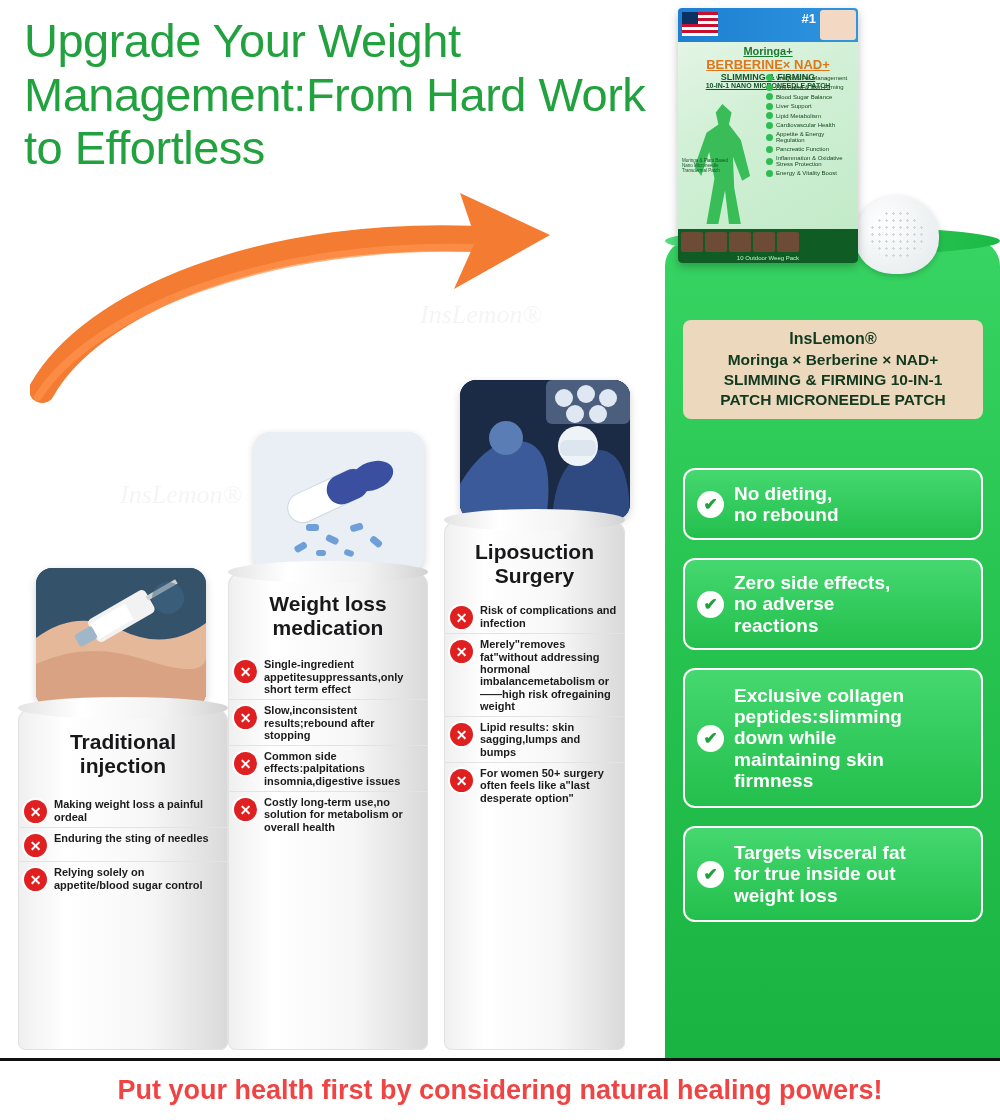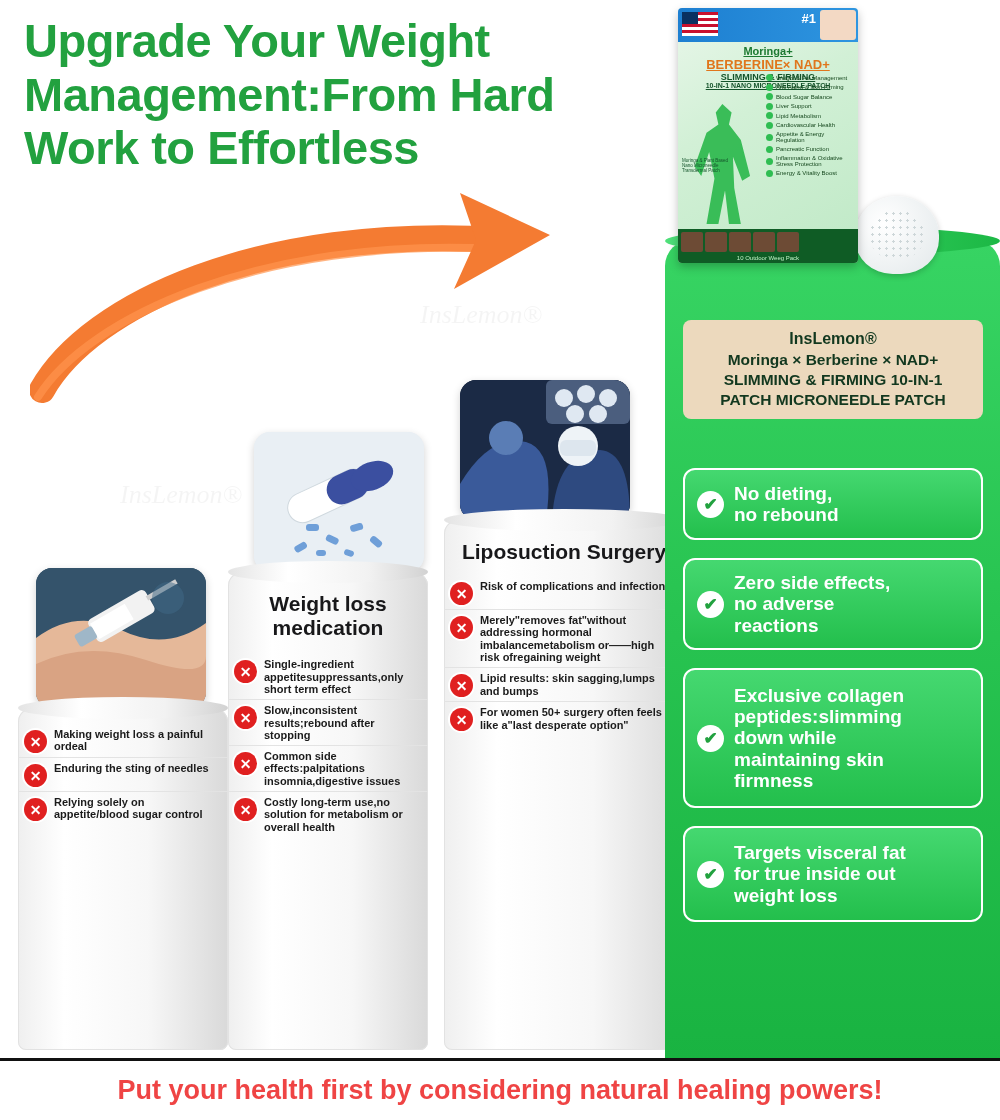--- a/index.html
+++ b/index.html
@@ -25,21 +25,21 @@
   .page {
     position: relative; z-index: 2; width: 1000px; height: 1120px;
   }
 
   
   .headline {
     position: absolute;
     left: 24px; top: 14px;
     width: 640px;
     font-size: 47px;
-    font-weight: bold;
+    font-weight: normal;
     line-height: 1.14;
     color: #22a13f;
     letter-spacing: -0.5px;
   }
 
   
   .arrow-wrap { position: absolute; left: 30px; top: 185px; width: 640px; height: 230px; }
 
   
   .podiums { position: absolute; left: 0; top: 370px; width: 665px; height: 680px; }
@@ -293,20 +293,21 @@
       <path d="M92,140 Q96,72 140,70 Q170,72 170,140Z" fill="#2e4a80"></path>
       <circle cx="118" cy="66" r="20" fill="#eef3f7"></circle>
       <rect x="100" y="60" width="36" height="16" rx="6" fill="#dde6ee"></rect>
       <circle cx="46" cy="58" r="17" fill="#5a7db5"></circle>
     </svg>
   </div>
 
   <div class="podiums">
 
     <div class="podium" style="left:18px; top:338px; width:210px; height:342px;">
+      <div class="podium-title" style="margin-top:22px;">Traditional injection</div>
       <div style="margin-top:16px;">
         <div class="bullet">
           <span class="xmark">✕</span>
           <span class="txt">Making weight loss a painful ordeal</span>
         </div>
         <div class="bullet">
           <span class="xmark">✕</span>
           <span class="txt">Enduring the sting of needles</span>
         </div>
         <div class="bullet">
@@ -331,21 +332,21 @@
           <span class="xmark">✕</span>
           <span class="txt">Common side effects:palpitations insomnia,digestive issues</span>
         </div>
         <div class="bullet">
           <span class="xmark">✕</span>
           <span class="txt">Costly long-term use,no solution for metabolism or overall health</span>
         </div>
       </div>
     </div>
 
-    <div class="podium" style="left:444px; top:150px; width:240px; height:530px;">
+    <div class="podium" style="left:444px; top:150px; width:181px; height:530px;">
       <div class="podium-title" style="margin-top:20px;">Liposuction Surgery</div>
       <div style="margin-top:12px;">
         <div class="bullet">
           <span class="xmark">✕</span>
           <span class="txt">Risk of complications and infection</span>
         </div>
         <div class="bullet">
           <span class="xmark">✕</span>
           <span class="txt">Merely"removes fat"without addressing hormonal imbalancemetabolism or——high risk ofregaining weight</span>
         </div>

